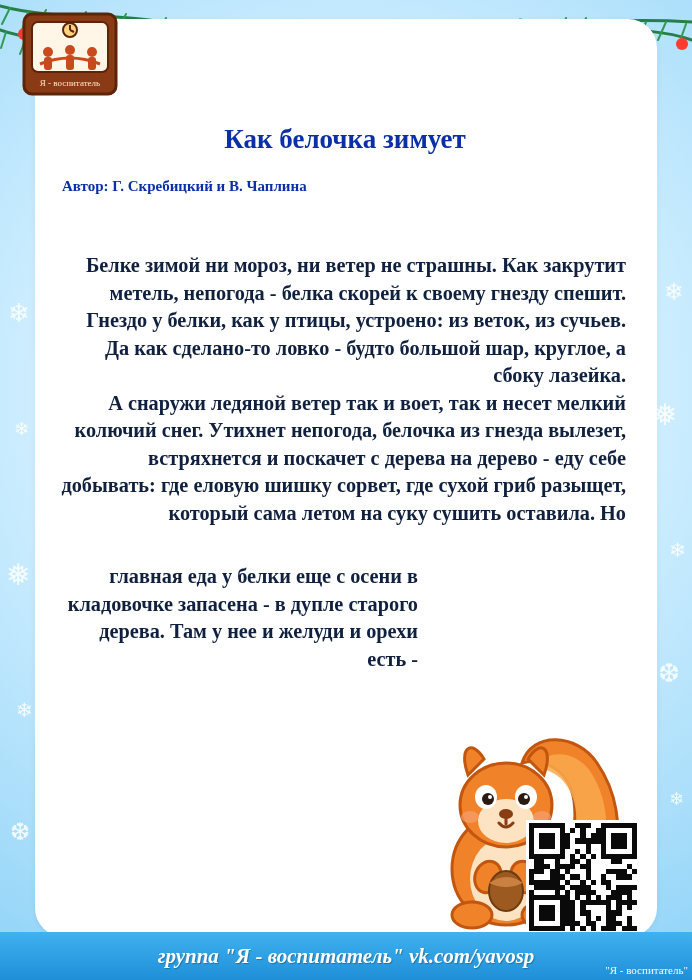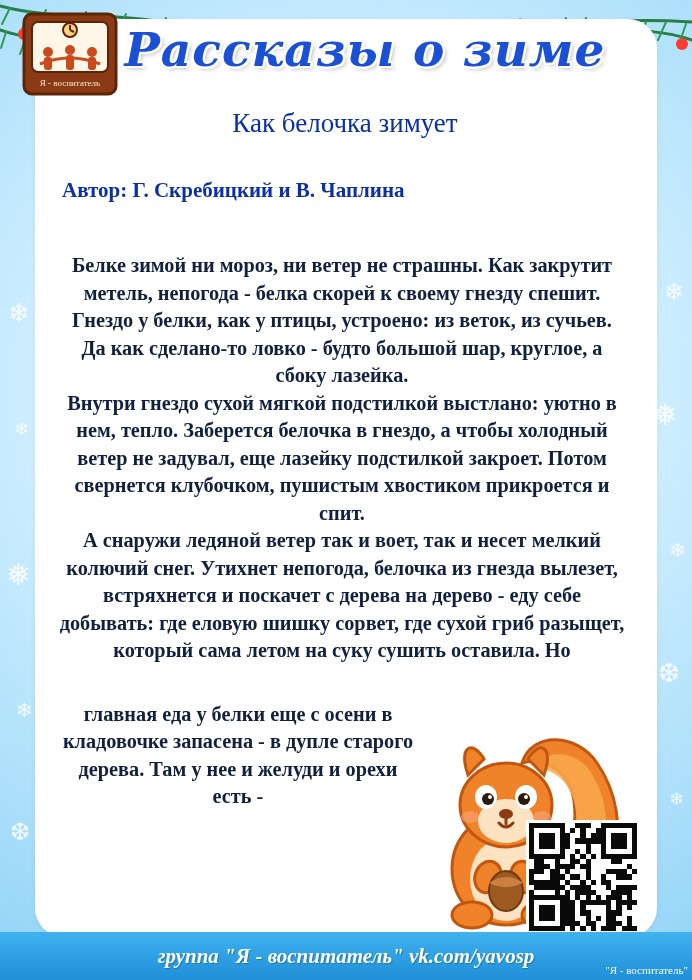--- a/index.html
+++ b/index.html
@@ -81,51 +81,51 @@
     text-shadow:
       2px 0 0 #fff, -2px 0 0 #fff, 0 2px 0 #fff, 0 -2px 0 #fff,
       2px 2px 0 #fff, -2px -2px 0 #fff, 2px -2px 0 #fff, -2px 2px 0 #fff,
       3px 3px 4px rgba(0,0,0,.25);
     white-space: nowrap;
   }
 
   .subtitle {
     position: absolute;
     left: 60px;
-    top: 108px;
+    top: 124px;
     width: 570px;
     text-align: center;
     font-family: "Liberation Serif", serif;
-    font-weight: normal;
+    font-weight: bold;
     font-size: 27px;
     color: #0b2fa8;
   }
 
   .author {
     position: absolute;
     left: 62px;
     top: 178px;
     font-family: "Liberation Serif", serif;
     font-weight: bold;
-    font-size: 21px;
+    font-size: 15px;
     color: #0b2fa8;
   }
 
   
   .body-text {
     position: absolute;
     left: 58px;
     top: 252px;
     width: 568px;
     font-family: "Liberation Serif", serif;
     font-weight: bold;
     font-size: 20.3px;
     line-height: 27.5px;
     color: #10203f;
-    text-align: center;
+    text-align: right;
   }
   .body-text p {
     margin: 0;
   }
   .body-text p.narrow {
     width: 360px;
     margin-top: 36px;
   }
 
   
@@ -247,28 +247,26 @@
         <rect x="26" y="49" width="8" height="13" rx="3"></rect>
       <circle cx="52" cy="42" r="5"></circle>
         <rect x="48" y="47" width="8" height="15" rx="3"></rect>
       <circle cx="74" cy="44" r="5"></circle>
         <rect x="70" y="49" width="8" height="13" rx="3"></rect>
     </g>
     <path d="M22 56 q30 -12 60 0" stroke="#c94a1d" stroke-width="3" fill="none"></path>
     <text x="52" y="78" text-anchor="middle" font-family="Liberation Serif, serif" font-size="9" fill="#ffe9c9">Я - воспитатель</text>
   </svg>
 
-  <div class="main-title">Рассказы о зиме</div>
   <div class="subtitle">Как белочка зимует</div>
   <div class="author">Автор: Г. Скребицкий и В. Чаплина</div>
 
   <div class="body-text">
     <p>Белке зимой ни мороз, ни ветер не страшны. Как закрутит метель, непогода - белка скорей к своему гнезду спешит.</p>
     <p>Гнездо у белки, как у птицы, устроено: из веток, из сучьев. Да как сделано-то ловко - будто большой шар, круглое, а сбоку лазейка.</p>
-    <p>Внутри гнездо сухой мягкой подстилкой выстлано: уютно в нем, тепло. Заберется белочка в гнездо, а чтобы холодный ветер не задувал, еще лазейку подстилкой закроет. Потом свернется клубочком, пушистым хвостиком прикроется и спит.</p>
     <p>А снаружи ледяной ветер так и воет, так и несет мелкий колючий снег. Утихнет непогода, белочка из гнезда вылезет, встряхнется и поскачет с дерева на дерево - еду себе добывать: где еловую шишку сорвет, где сухой гриб разыщет, который сама летом на суку сушить оставила. Но</p>
     <p class="narrow">главная еда у белки еще с осени в кладовочке запасена - в дупле старого дерева. Там у нее и желуди и орехи есть -</p>
   </div>
 
   <svg class="squirrel" viewBox="0 0 230 235">
 
     <path d="M150 200 C 215 205, 235 120, 195 62 C 175 32, 130 30, 120 62 C 142 56, 168 70, 172 100 C 177 140, 160 170, 140 180 Z" fill="#f0832a" stroke="#c2560f" stroke-width="3"></path>
     <path d="M158 185 C 205 180, 218 115, 188 70 C 172 48, 142 48, 133 68 C 152 66, 172 84, 174 112 C 177 148, 168 170, 150 178 Z" fill="#f9a94e" opacity=".85"></path>
 
     <ellipse cx="104" cy="168" rx="54" ry="56" fill="#f0832a" stroke="#c2560f" stroke-width="3"></ellipse>

